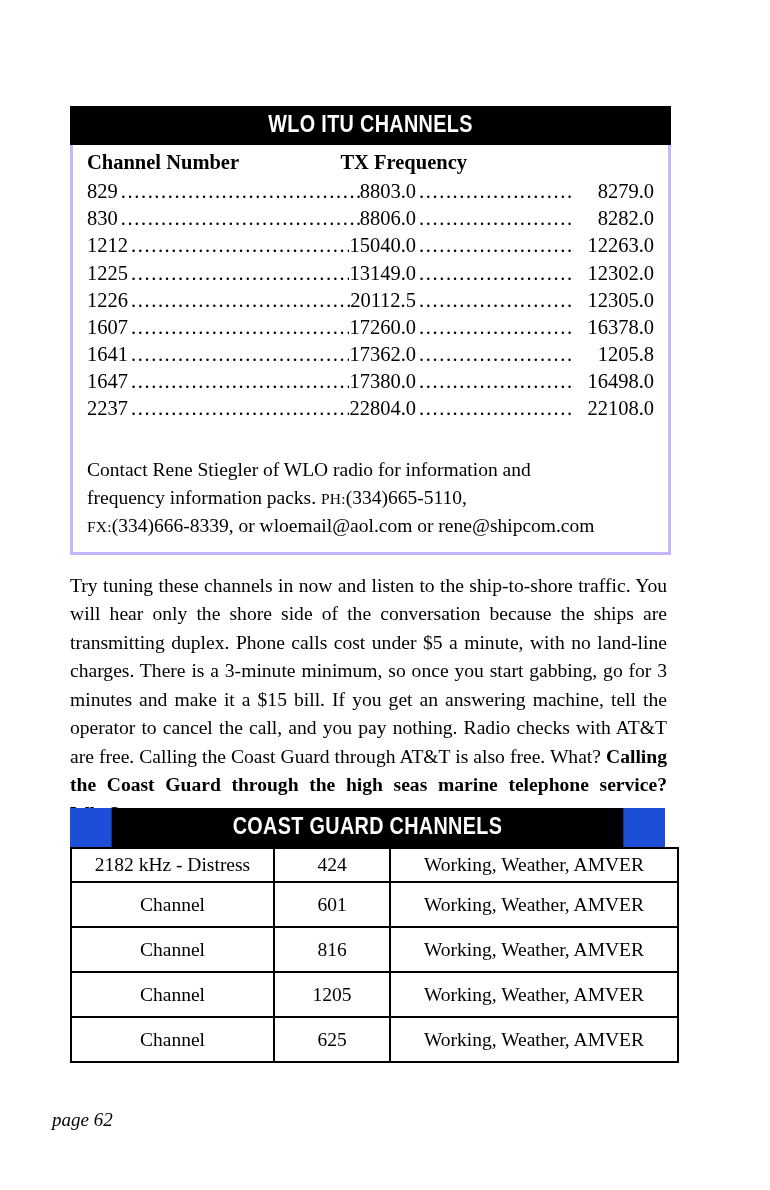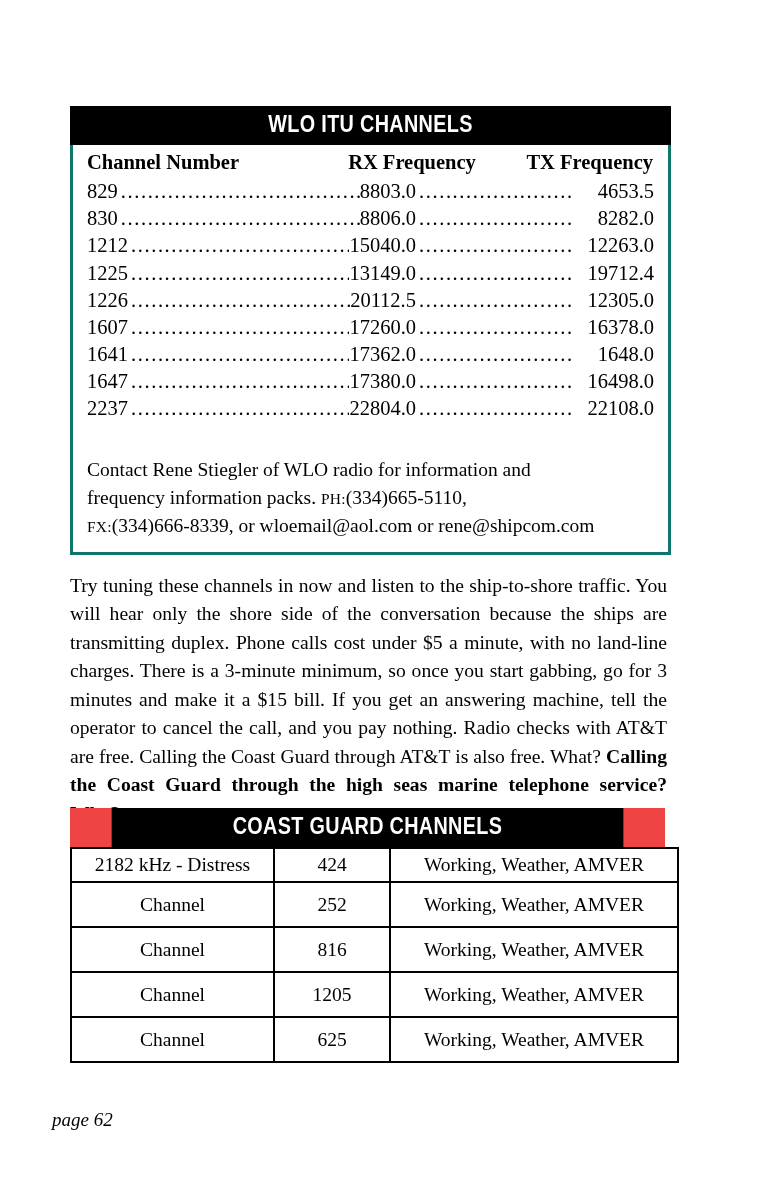--- a/index.html
+++ b/index.html
@@ -22,21 +22,21 @@
     width: 770px;
     height: 1190px;
   }
 
   
   .wlo-box {
     position: absolute;
     left: 70px;
     top: 106px;
     width: 595px;
-    border: 3px solid #0f766e;
+    border: 3px solid #c4b5fd;
     box-sizing: content-box;
     background: #fff;
   }
   .band {
     background: #000000;
     color: #ffffff;
     text-align: center;
     font-family: "Liberation Sans Narrow", "Liberation Sans", sans-serif;
     font-weight: bold;
     font-size: 23px;
@@ -126,21 +126,21 @@
   .body-par b { font-weight: bold; }
 
   
   .cg-box {
     position: absolute;
     left: 70px;
     top: 808px;
     width: 595px;
   }
   .cg-band-wrap {
-    background: #ef4444;
+    background: #1d4ed8;
     overflow: hidden;
   }
   .cg-table {
     border-collapse: collapse;
     width: 595px;
     table-layout: fixed;
   }
   .cg-table td {
     border: 2px solid #000;
     text-align: center;
@@ -169,73 +169,72 @@
 
   <div class="wlo-box">
     <div class="band-wrap">
       <div class="band">WLO ITU CHANNELS</div>
     </div>
 
     <div class="wlo-inner">
 
       <div class="wlo-head">
         <div class="c1">Channel Number</div>
-        <div class="c2">RX Frequency</div>
         <div class="c3">TX Frequency</div>
       </div>
 
       <div id="wlo-rows">
           <div class="wlo-row">
             <span class="ch">829</span>
             <span class="lead">..........................................................................................</span>
             <span class="rx">8803.0</span>
             <span class="lead2">..........................................................................................</span>
-            <span class="tx">4653.5</span>
+            <span class="tx">8279.0</span>
           </div>
           <div class="wlo-row">
             <span class="ch">830</span>
             <span class="lead">..........................................................................................</span>
             <span class="rx">8806.0</span>
             <span class="lead2">..........................................................................................</span>
             <span class="tx">8282.0</span>
           </div>
           <div class="wlo-row">
             <span class="ch">1212</span>
             <span class="lead">..........................................................................................</span>
             <span class="rx">15040.0</span>
             <span class="lead2">..........................................................................................</span>
             <span class="tx">12263.0</span>
           </div>
           <div class="wlo-row">
             <span class="ch">1225</span>
             <span class="lead">..........................................................................................</span>
             <span class="rx">13149.0</span>
             <span class="lead2">..........................................................................................</span>
-            <span class="tx">19712.4</span>
+            <span class="tx">12302.0</span>
           </div>
           <div class="wlo-row">
             <span class="ch">1226</span>
             <span class="lead">..........................................................................................</span>
             <span class="rx">20112.5</span>
             <span class="lead2">..........................................................................................</span>
             <span class="tx">12305.0</span>
           </div>
           <div class="wlo-row">
             <span class="ch">1607</span>
             <span class="lead">..........................................................................................</span>
             <span class="rx">17260.0</span>
             <span class="lead2">..........................................................................................</span>
             <span class="tx">16378.0</span>
           </div>
           <div class="wlo-row">
             <span class="ch">1641</span>
             <span class="lead">..........................................................................................</span>
             <span class="rx">17362.0</span>
             <span class="lead2">..........................................................................................</span>
-            <span class="tx">1648.0</span>
+            <span class="tx">1205.8</span>
           </div>
           <div class="wlo-row">
             <span class="ch">1647</span>
             <span class="lead">..........................................................................................</span>
             <span class="rx">17380.0</span>
             <span class="lead2">..........................................................................................</span>
             <span class="tx">16498.0</span>
           </div>
           <div class="wlo-row">
             <span class="ch">2237</span>
@@ -265,21 +264,21 @@
     </div>
     <table class="cg-table">
       <tbody id="cg-rows">
           <tr class="first">
             <td class="col1">2182 kHz - Distress</td>
             <td class="col2">424</td>
             <td class="col3">Working, Weather, AMVER</td>
           </tr>
           <tr>
             <td class="col1">Channel</td>
-            <td class="col2">252</td>
+            <td class="col2">601</td>
             <td class="col3">Working, Weather, AMVER</td>
           </tr>
           <tr>
             <td class="col1">Channel</td>
             <td class="col2">816</td>
             <td class="col3">Working, Weather, AMVER</td>
           </tr>
           <tr>
             <td class="col1">Channel</td>
             <td class="col2">1205</td>

